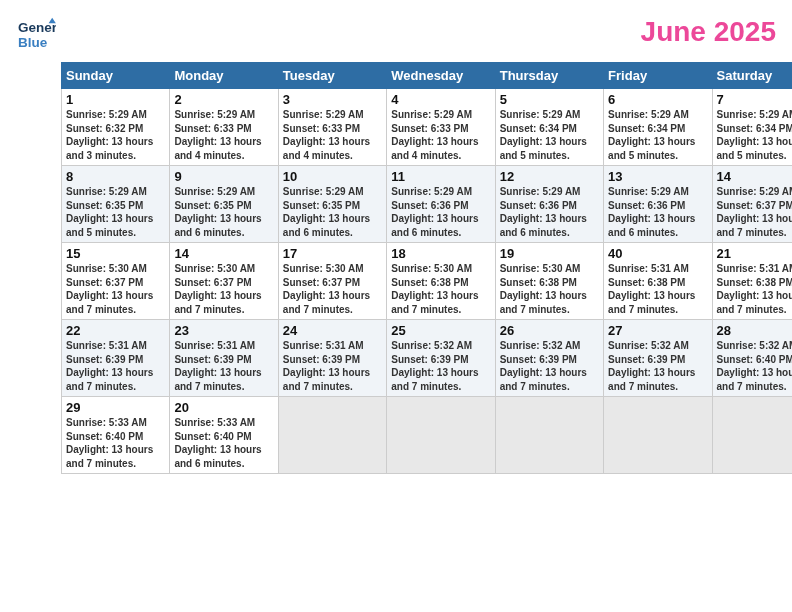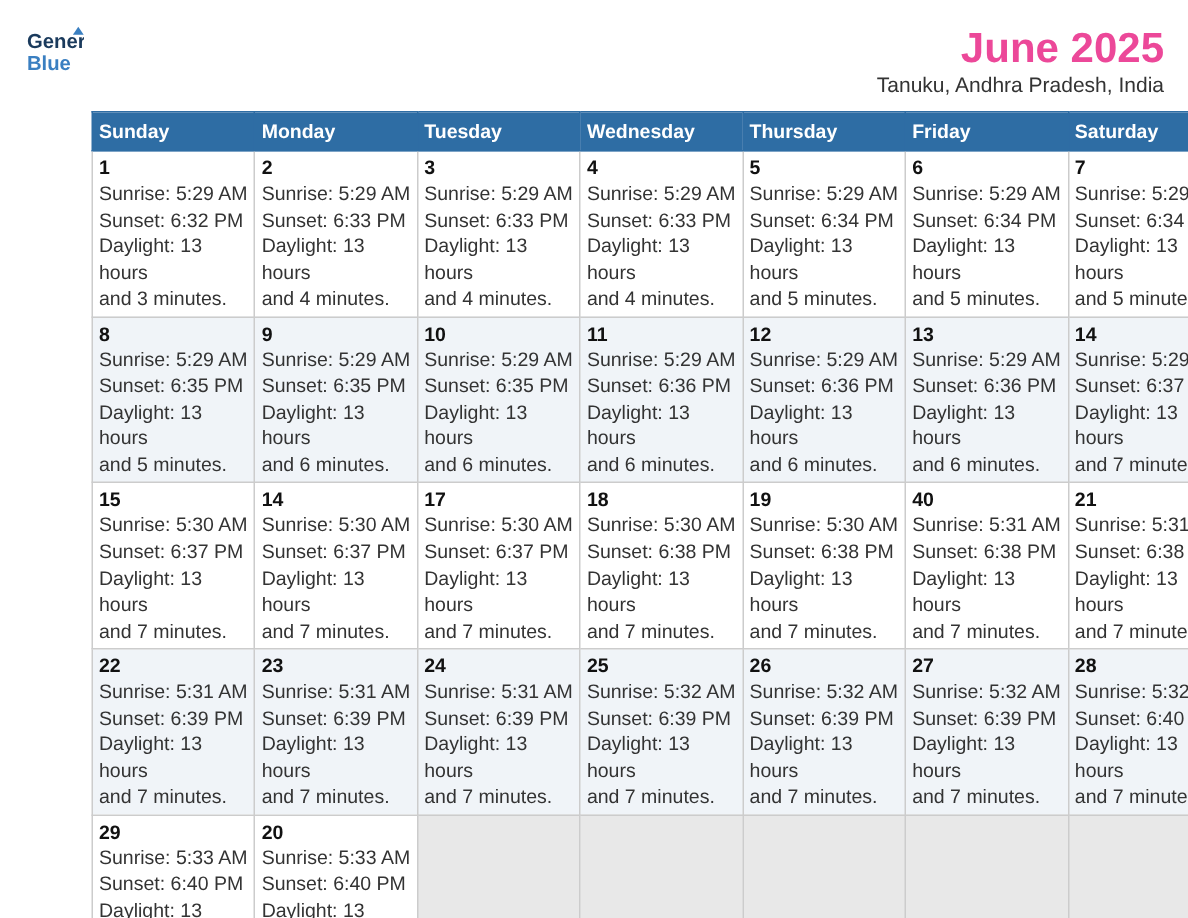--- a/index.html
+++ b/index.html
@@ -60,23 +60,24 @@
       background: #f0f4f8;
     }
     .day-num {
       font-size: 13px;
       font-weight: bold;
       color: #111;
       display: block;
       margin-bottom: 1px;
     }
     .day-info {
-      font-size: 13px;
+      font-size: 10px;
       color: #333;
       line-height: 1.35;
+      font-weight: bold;
     }
     td.empty {
       background: #e8e8e8 !important;
     }
     .logo-wrapper {
       display: flex;
       align-items: center;
       gap: 4px;
     }
     .logo-svg {
@@ -91,21 +92,20 @@
   <div class="header">
     <div class="logo-wrapper">
       <svg class="logo-svg" viewBox="0 0 44 40">
         <text x="2" y="18" font-size="15" font-weight="bold" fill="#1a3a5c" font-family="Arial">General</text>
         <text x="2" y="34" font-size="15" font-weight="bold" fill="#3a7fc1" font-family="Arial">Blue</text>
         <polygon points="36,8 44,8 40,2" fill="#3a7fc1"></polygon>
       </svg>
     </div>
     <div class="title-block">
       <div class="main-title">June 2025</div>
-      <div class="subtitle">Tanuku, Andhra Pradesh, India</div>
     </div>
   </div>
 
   <table>
     <thead>
       <tr>
         <th>Sunday</th>
         <th>Monday</th>
         <th>Tuesday</th>
         <th>Wednesday</th>

